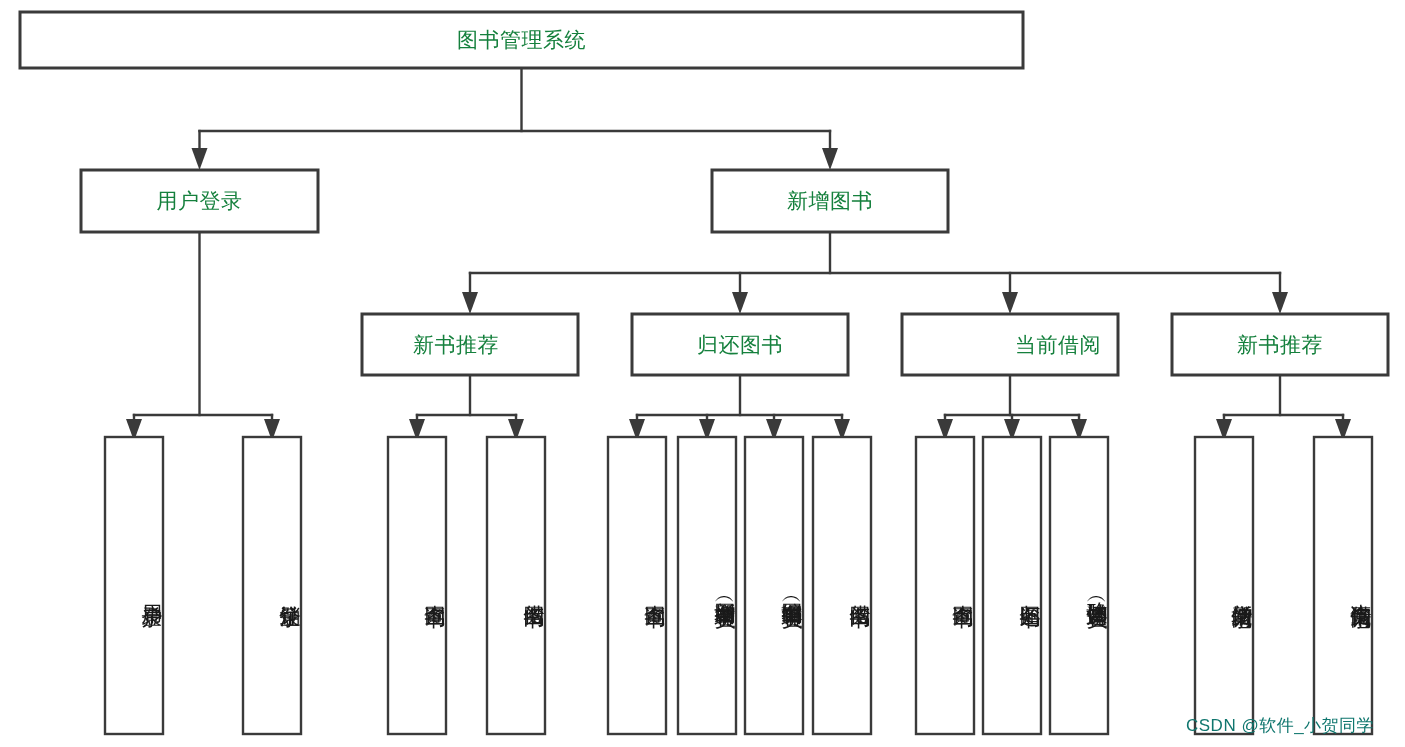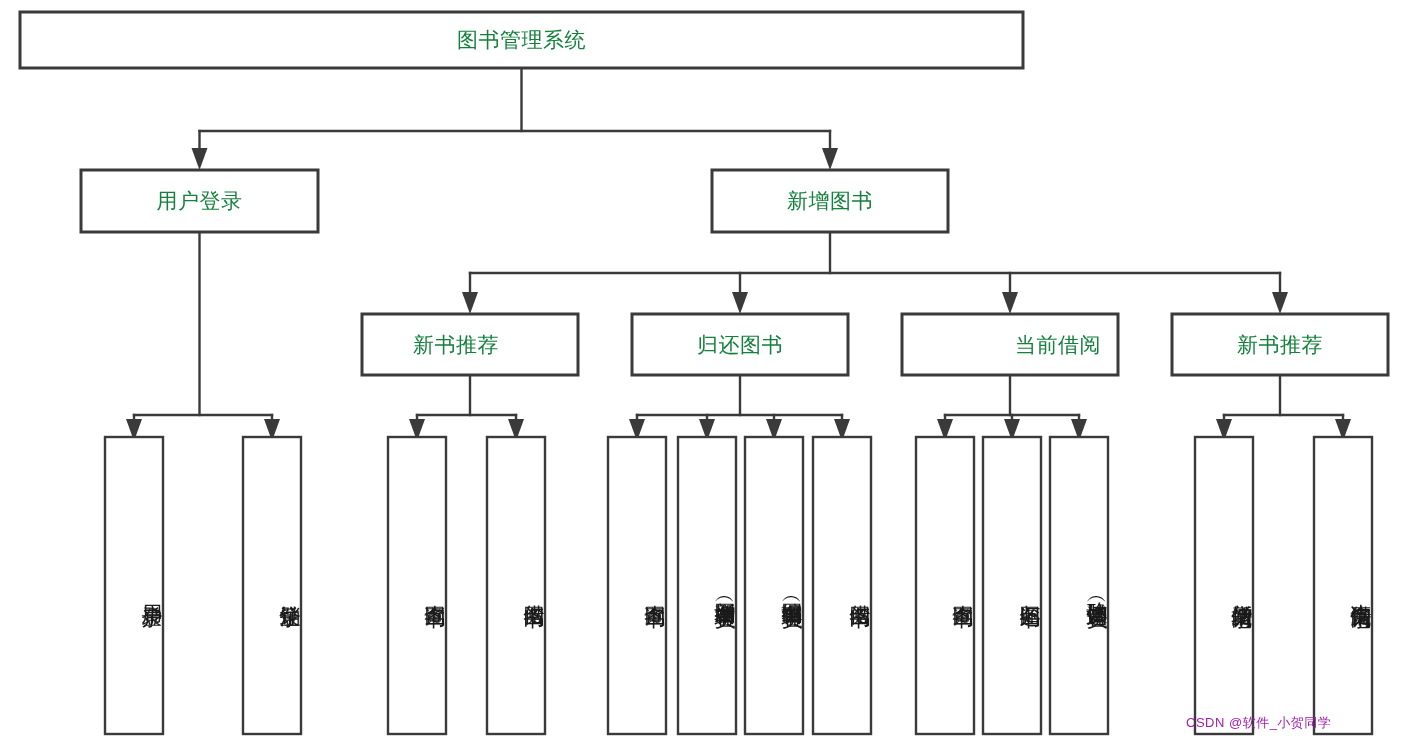--- a/index.html
+++ b/index.html
@@ -71,22 +71,22 @@
   }
   .node-hit {
     position: absolute;
     cursor: pointer;
     background: transparent;
   }
   .watermark {
     position: absolute;
     left: 1186px;
     top: 714px;
-    font-size: 13px;
-    color: #a21caf;
+    font-size: 17px;
+    color: #0f766e;
     letter-spacing: 0.5px;
     white-space: nowrap;
     pointer-events: none;
   }
 </style>
 </head>
 <body>
 
 <div id="diagram-root">
 

